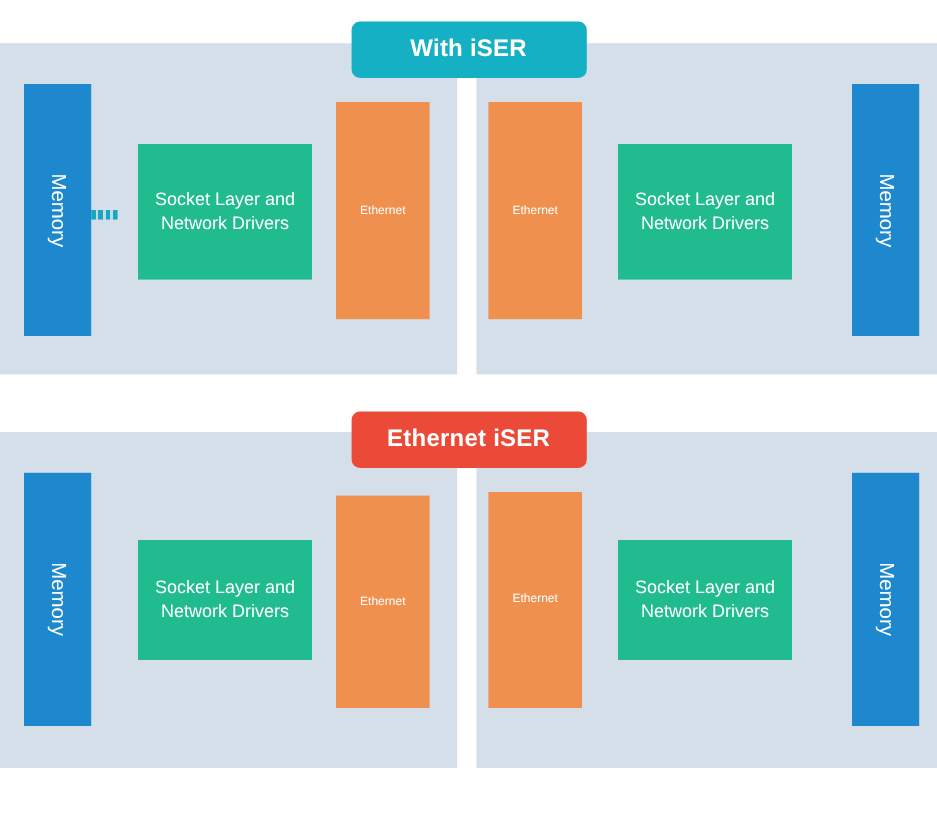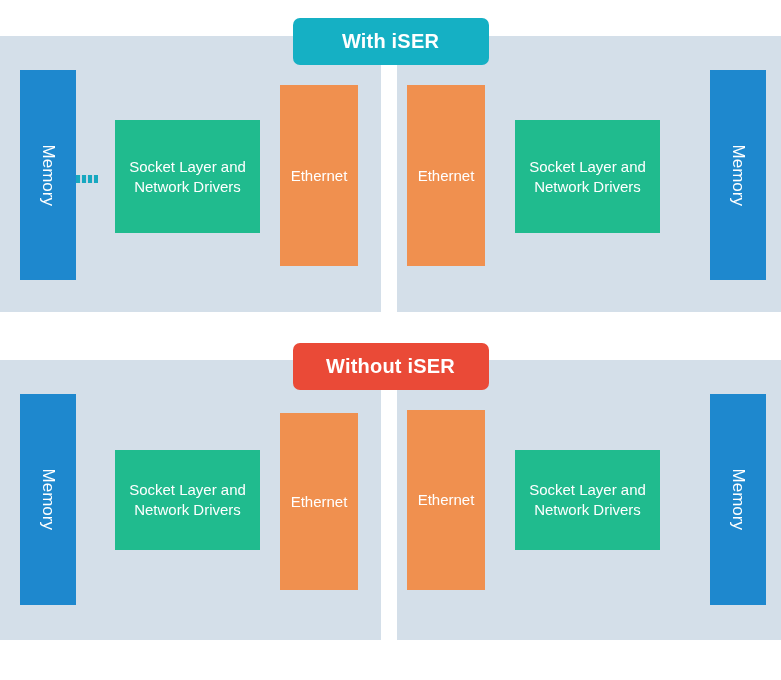--- a/index.html
+++ b/index.html
@@ -81,21 +81,21 @@
     display: inline-block;
   }
   .block.socket {
     background: var(--c-green, #20bb8e);
     font-size: 15px;
     padding: 0 10px;
     justify-content: center;
   }
   .block.ethernet {
     background: var(--c-orange, #f0904f);
-    font-size: 15px;
+    font-size: 10px;
   }
 
   
   #connector {
     position: absolute;
     left: 76px;
     top: 175px;
     width: 22px;
     height: 8px;
     background: repeating-linear-gradient(
@@ -148,21 +148,21 @@
 
   <div class="block memory" style="left:710px; top:70px; height:210px;">
     <span class="vtext">Memory</span>
   </div>
 
   <div class="band" id="band-bottom">
     <div class="band-half left"></div>
     <div class="band-half right"></div>
   </div>
 
-  <div class="banner" id="banner-without">Without iSER</div>
+  <div class="banner" id="banner-without">Ethernet iSER</div>
 
   <div class="block memory" style="left:20px; top:394px; height:211px;">
     <span class="vtext">Memory</span>
   </div>
 
   <div class="block socket" style="left:115px; top:450px; width:145px; height:100px;">
     <span>
       <span>Socket Layer and</span><br>
       <span>Network Drivers</span>
     </span>

